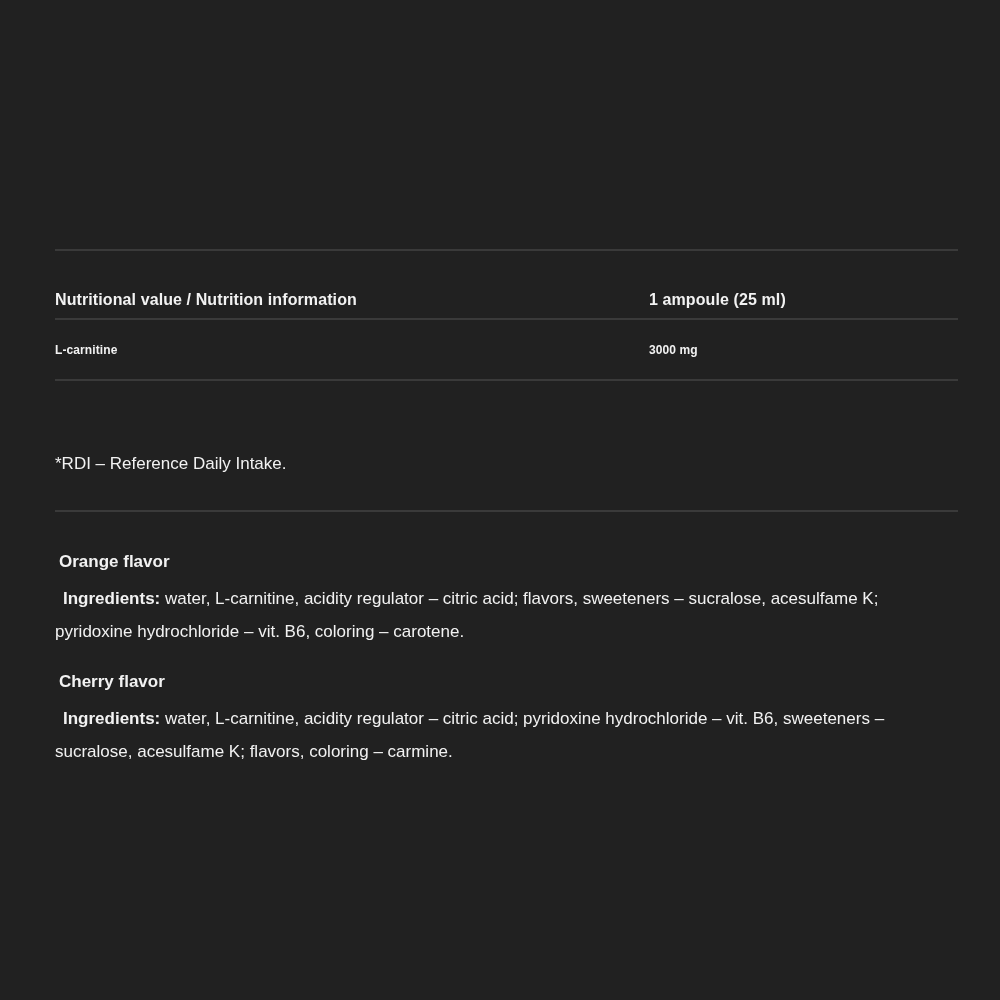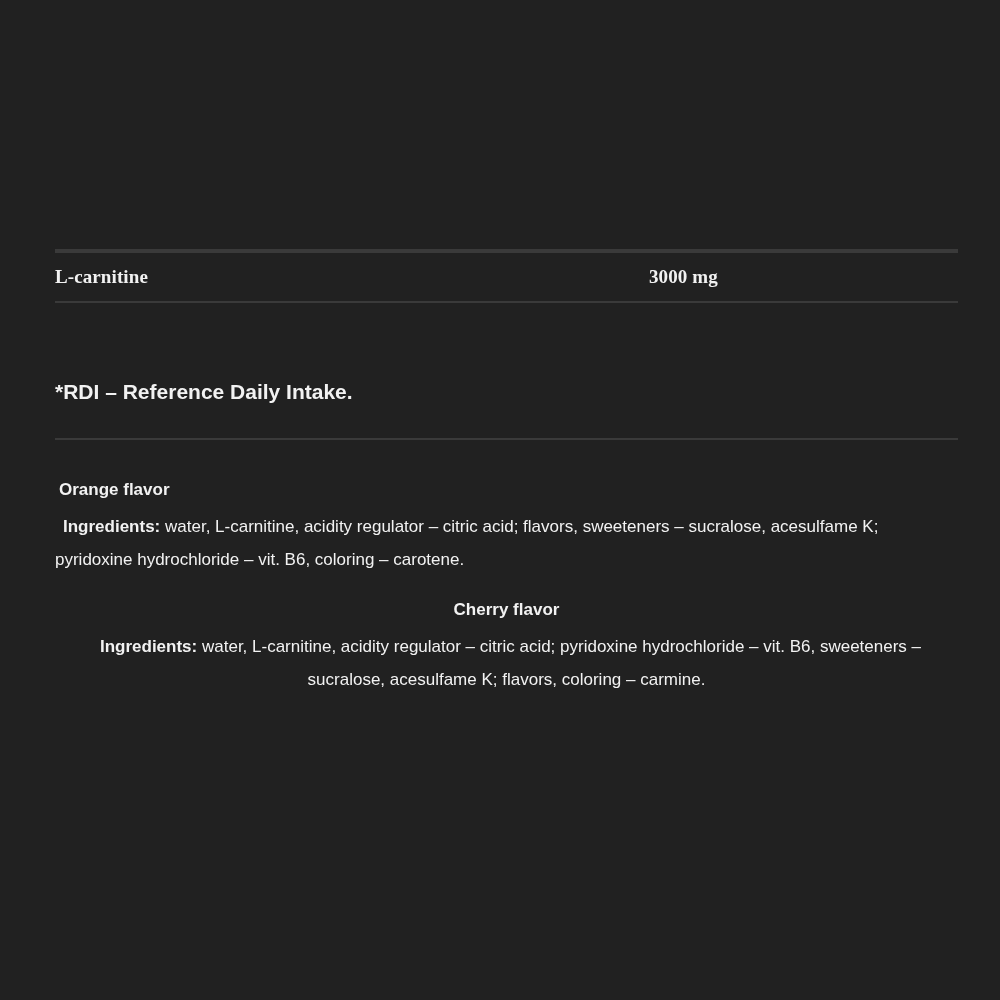--- a/index.html
+++ b/index.html
@@ -34,49 +34,47 @@
     display: grid;
     grid-template-columns: 594px auto;
     align-items: end;
     padding-bottom: 9px;
     box-sizing: border-box;
     font-weight: bold;
     font-size: 16px;
     letter-spacing: 0.1px;
   }
   .t-row {
-    height: 48px;
+    height: 59px;
     display: grid;
     grid-template-columns: 594px auto;
     align-items: center;
     font-weight: bold;
-    font-size: 19px;
+    font-size: 12px;
     letter-spacing: 0.1px;
-    font-family: Liberation Serif, serif;
   }
   .footnote {
-    margin-top: 31px;
-    font-size: 21px;
+    margin-top: 14px;
+    font-size: 17px;
     line-height: 19px;
-    font-weight: bold;
+    font-weight: normal;
   }
   .divider-after-footnote {
     margin-top: 37px;
   }
   
   .flavor-section {
     font-size: 17px;
     line-height: 33px;
   }
   .flavor-section.first {
     margin-top: 33px;
   }
   .flavor-section.second {
     margin-top: 17px;
-    text-align: center;
   }
   .flavor-title {
     font-weight: bold;
     margin: 4px;
     font-size: 17px;
     line-height: 33px;
   }
   .ingredients {
     margin: 0;
   }
@@ -85,20 +83,24 @@
     margin-left: 8px;
   }
 </style>
 </head>
 <body>
 
 <div class="content">
 
   <div class="hr"></div>
 
+  <div class="t-header">
+    <span>Nutritional value / Nutrition information</span>
+    <span>1 ampoule (25 ml)</span>
+  </div>
 
   <div class="hr"></div>
 
   <div class="t-row">
     <span>L-carnitine</span>
     <span>3000 mg</span>
   </div>
 
   <div class="hr"></div>
 

